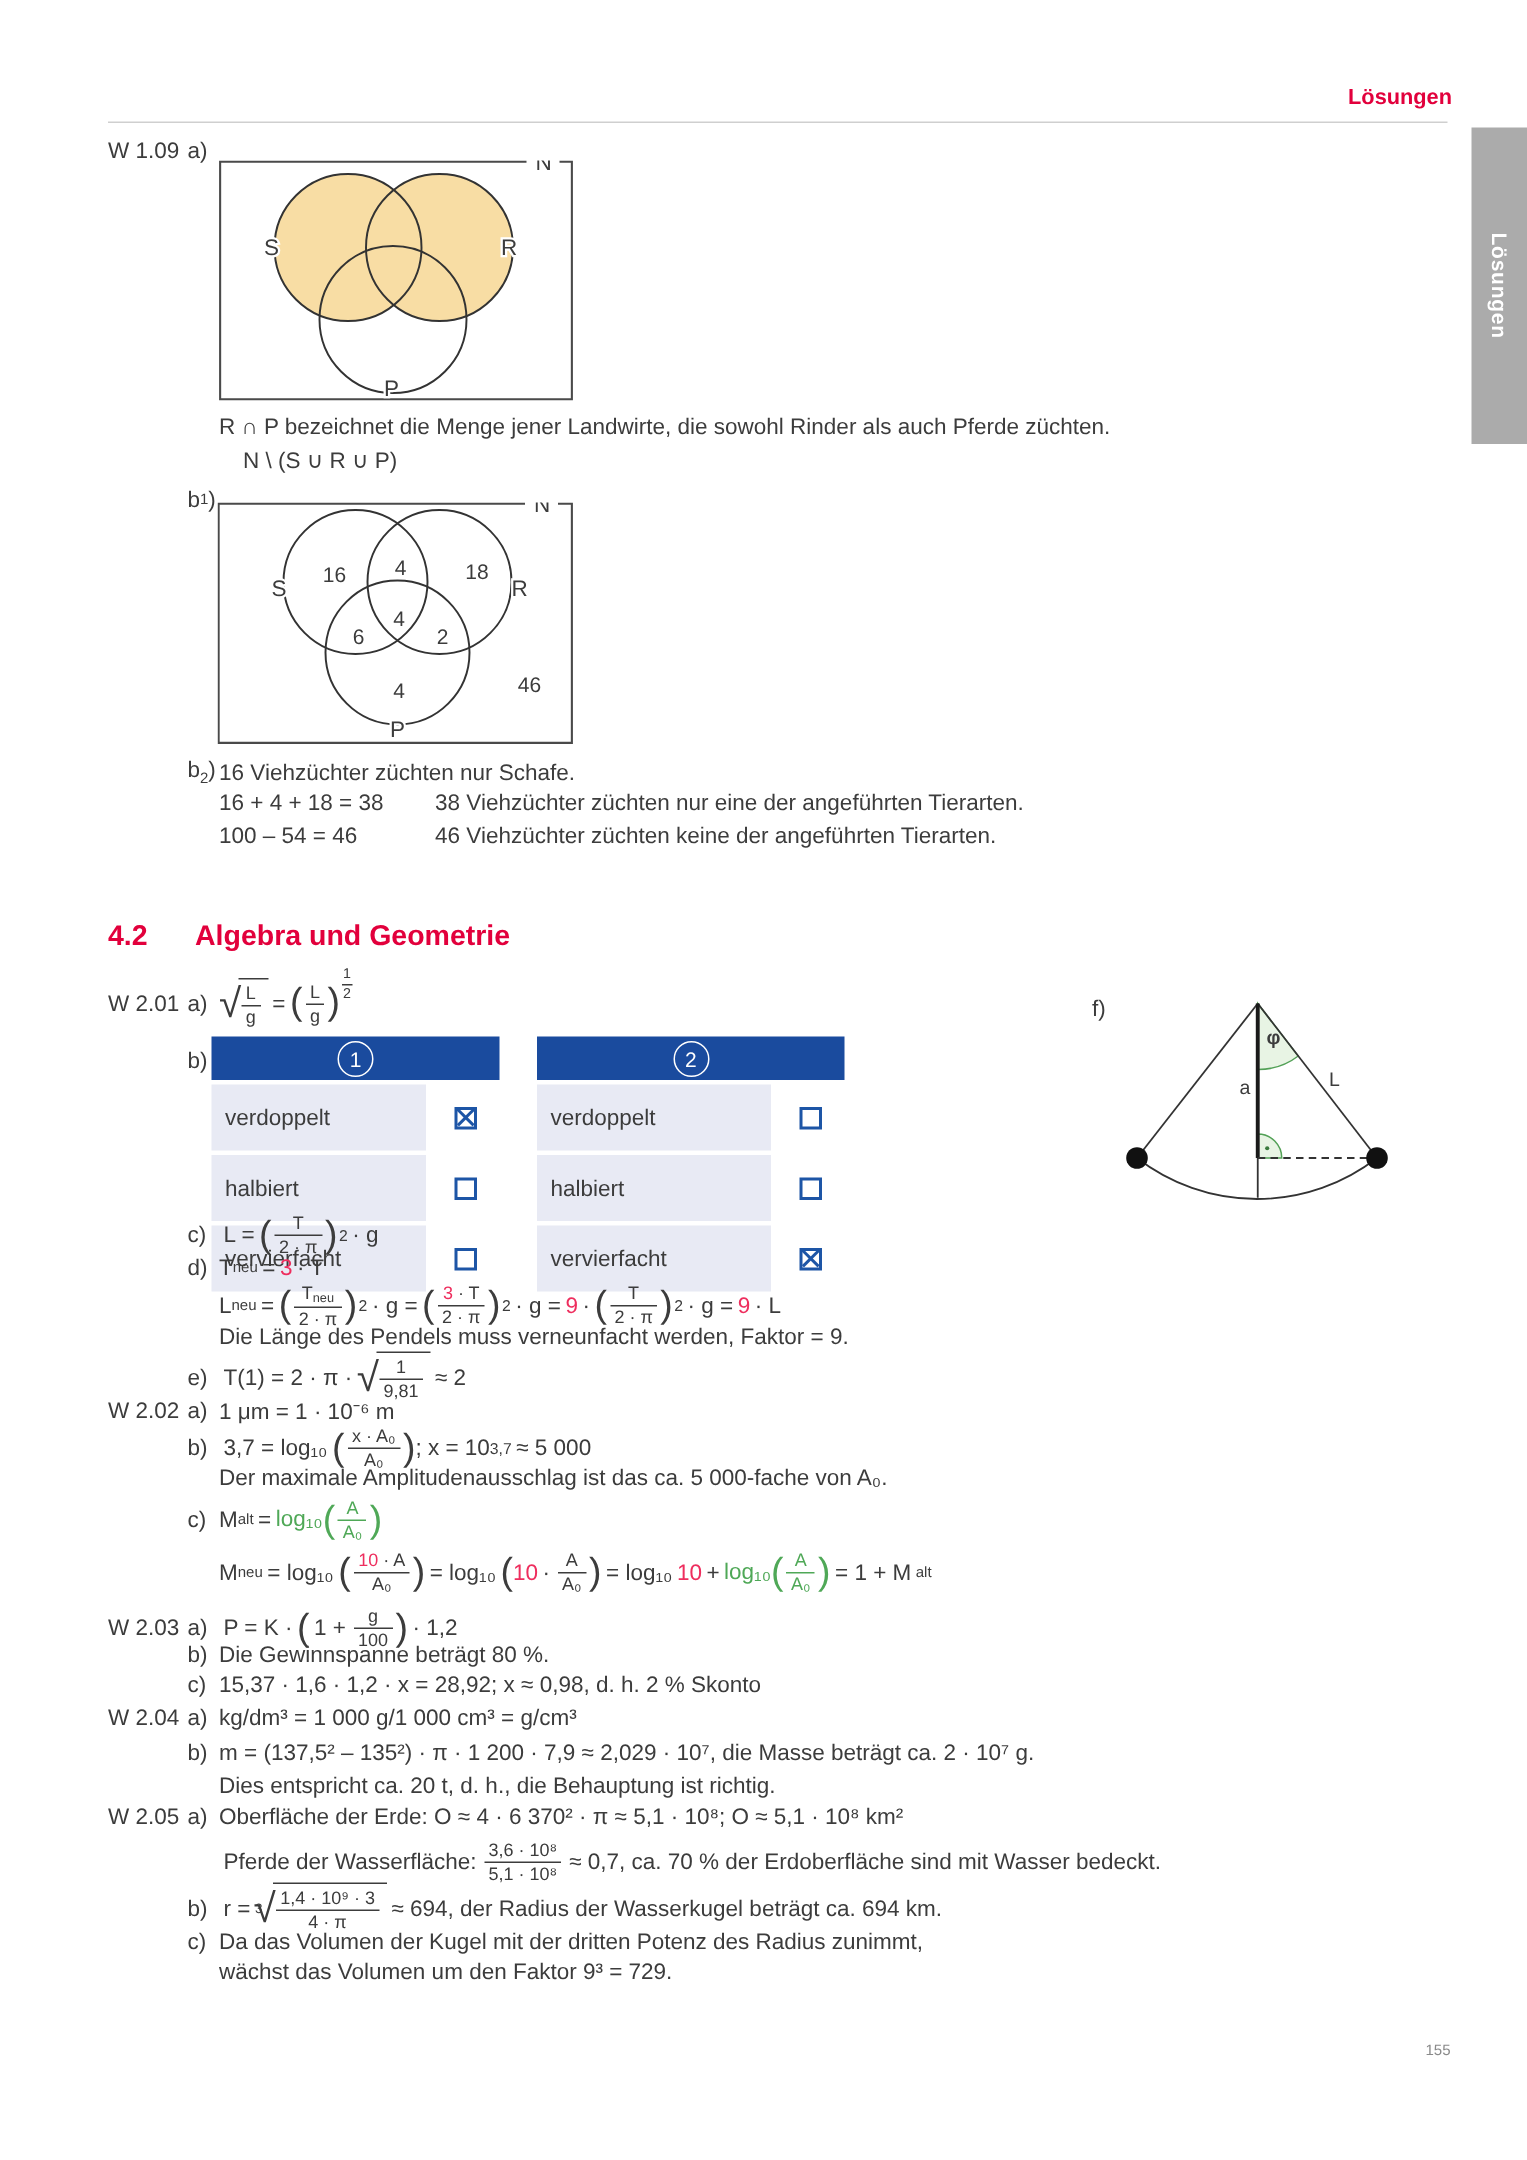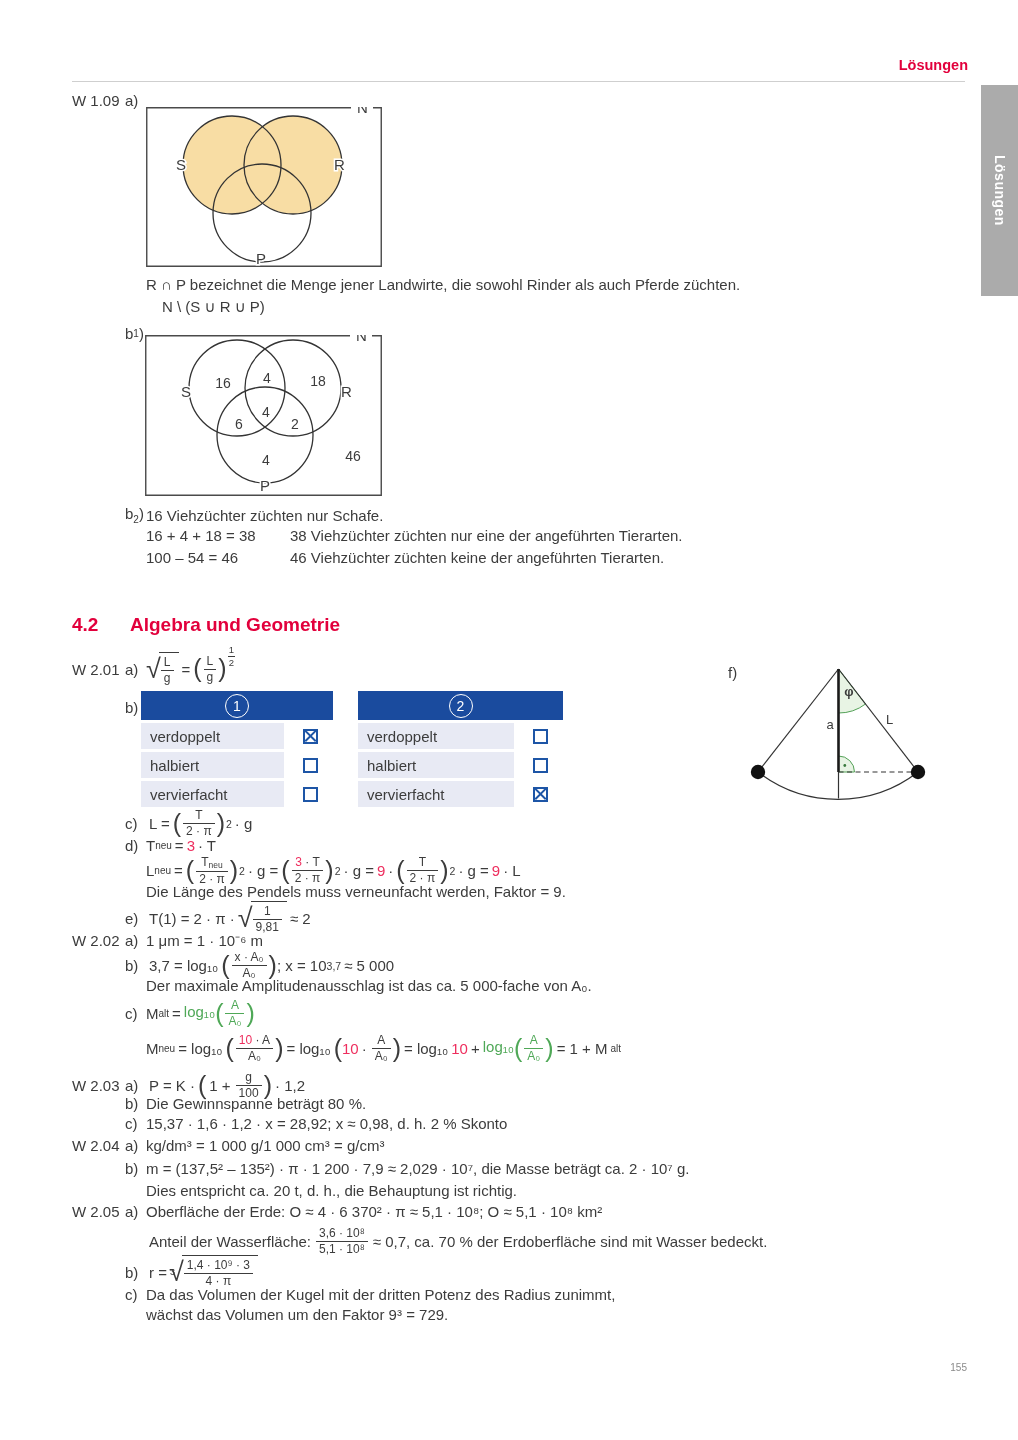--- a/index.html
+++ b/index.html
@@ -40,21 +40,21 @@
   .sgn::before{content:"√";}
   .rb{display:inline-flex;align-items:center;border-top:1.3px solid #3c3c3c;margin-left:-2px;padding:2px 3px 0 0;}
   .ridx{font-size:9px;vertical-align:9px;margin-right:-6px;position:relative;z-index:2;}
   .hl{color:#ee2e5e;}
   .gr{color:#4fa857;}
   
   .vtable{position:absolute;}
   .vt-head{height:29px;background:#1a4b9e;display:flex;align-items:center;justify-content:center;}
   .circ{width:22px;height:22px;border:1.6px solid #fff;border-radius:50%;color:#fff;
         display:flex;align-items:center;justify-content:center;font-size:14px;}
-  .vt-row{display:flex;margin-top:3px;height:26px;}
+  .vt-row{display:flex;margin-top:3px;height:44px;}
   .vt-label{flex:1;background:#e8eaf4;display:flex;align-items:center;padding-left:9px;margin-right:3px;}
   .vt-cbcell{width:46px;background:#fff;display:flex;align-items:center;justify-content:center;}
   .cb{position:relative;width:11px;height:11px;border:2px solid #1d55a6;background:#fff;display:inline-block;}
   .cb.checked::before,.cb.checked::after{content:"";position:absolute;left:-2px;top:4.6px;width:15px;height:1.8px;background:#1d55a6;}
   .cb.checked::before{transform:rotate(45deg);}
   .cb.checked::after{transform:rotate(-45deg);}
   svg text{font-family:"Liberation Sans",sans-serif;fill:#3c3c3c;}
   .halo{paint-order:stroke;stroke:#fff;stroke-width:3px;}
 </style>
 </head>
@@ -414,40 +414,41 @@
   <div class="row" style="left:146px;top:1182px;">
     <span>Dies entspricht ca. 20 t, d. h., die Behauptung ist richtig.</span>
   </div>
 
   <div class="row" style="left:72px;top:1203px;">
     <span class="wl">W 2.05</span>
     <span class="sl">a)</span>
     <span>Oberfläche der Erde:  O ≈ 4 · 6 370² · π ≈ 5,1 · 10⁸;  O ≈ 5,1 · 10⁸ km²</span>
   </div>
   <div class="row" style="left:146px;top:1226px;">
-    <span class="tx">Anteil der Wasserfläche:</span>
+    <span class="tx">Pferde der Wasserfläche:</span>
     <span class="fr">
         <span class="nu">3,6 · 10⁸</span>
         <span class="de">5,1 · 10⁸</span>
       </span>
     <span class="tx">≈ 0,7, ca. 70 % der Erdoberfläche sind mit Wasser bedeckt.</span>
   </div>
   <div class="row" style="left:125px;top:1255px;">
     <span class="sl">b)</span>
     <span class="tx">r =</span>
     <span class="ridx">3</span>
     <span class="sq">
         <span class="sgn"></span>
         <span class="rb">
           <span class="fr">
             <span class="nu">1,4 · 10⁹ · 3</span>
             <span class="de">4 · π</span>
           </span>
         </span>
       </span>
+    <span class="tx">≈ 694, der Radius der Wasserkugel beträgt ca. 694 km.</span>
   </div>
   <div class="row" style="left:125px;top:1286px;">
     <span class="sl">c)</span>
       <span>Da das Volumen der Kugel mit der dritten Potenz des Radius zunimmt,</span>
   </div>
   <div class="row" style="left:146px;top:1306px;justify-content:center;">
     <span>wächst das Volumen um den Faktor 9³ = 729.</span>
   </div>
 
   <div class="pagenum">155</div>

